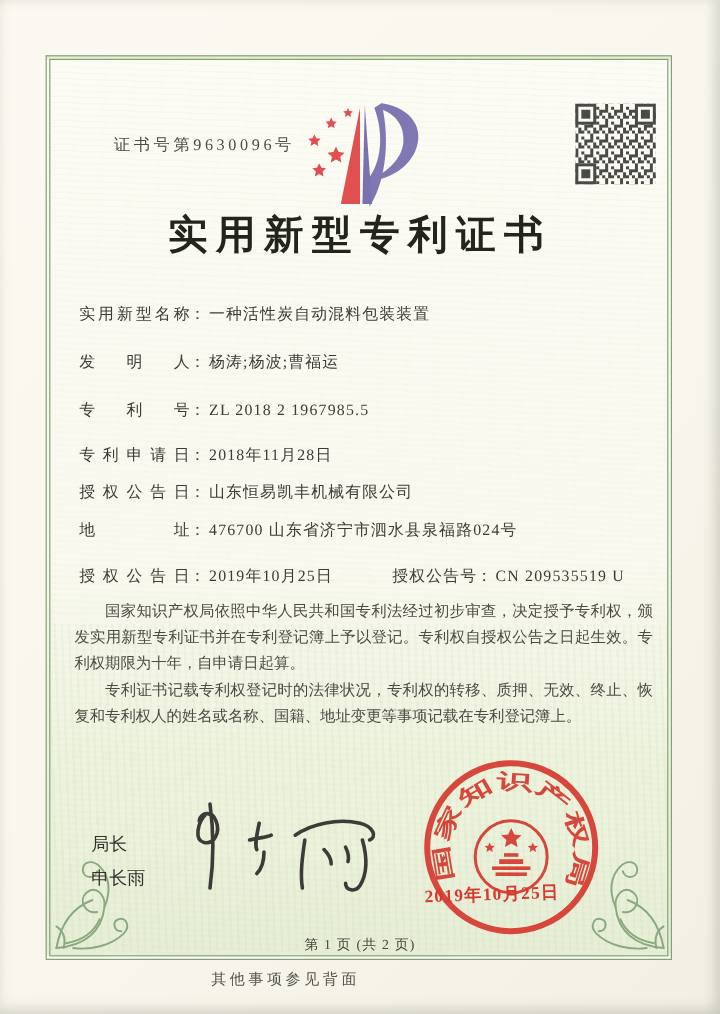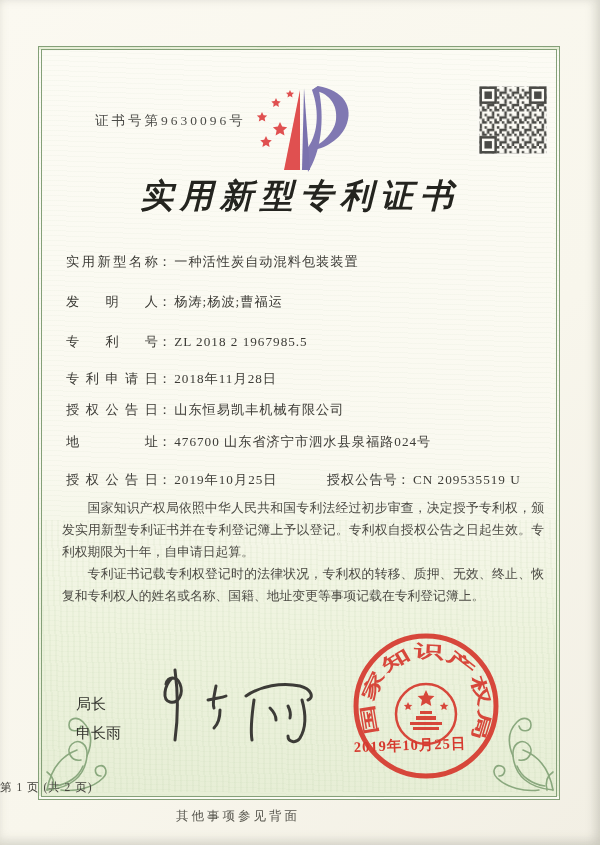--- a/index.html
+++ b/index.html
@@ -26,48 +26,48 @@
     pointer-events:none;
   }
   .cert-no{
     position:absolute;left:95px;top:80px;
     font-size:13.5px;color:#4c4c48;letter-spacing:3px;margin-top:32px;
   }
   .logo{position:absolute;left:250px;top:80px;width:116px;height:100px;}
   .qr{position:absolute;left:477px;top:84px;width:72px;height:72px;}
   .title{
     position:absolute;left:0;top:174px;width:600px;text-align:center;
-    font-size:33px;font-weight:bold;color:#24241f;letter-spacing:7px;font-style:italic;
+    font-size:33px;font-weight:bold;color:#24241f;letter-spacing:7px;
   }
   .field-row{position:absolute;left:66px;width:480px;font-size:13.2px;color:#3c3b36;white-space:nowrap;}
   .flabel{
     display:inline-block;width:92px;vertical-align:bottom;
     text-align:justify;text-align-last:justify;text-justify:inter-character;
   }
   .colon{display:inline-block;margin:0 3px 0 0;}
   .fvalue{letter-spacing:1px;}
   .row0{top:253px}.row1{top:293px}.row2{top:333px}.row3{top:370px}
   .row4{top:401px}.row5{top:433px}.rowg{top:471px}
   .grant-no{margin-left:46px;margin-top:12px;}
   .grant-no .flabel{width:70px;}
   .paras{
     position:absolute;left:62px;top:498px;width:482px;
     font-size:12.8px;line-height:22px;color:#4b4a44;text-align:justify;
   }
-  .paras p{margin:0;text-indent:2em;font-family:Liberation Mono, monospace;}
+  .paras p{margin:0;text-indent:2em;}
   .signer{position:absolute;left:76px;top:690px;font-size:15px;color:#33332e;line-height:29px;}
   .signature{position:absolute;left:142px;top:656px;width:200px;height:100px;}
   .seal{position:absolute;left:350px;top:630px;width:152px;height:152px;opacity:0.92;}
   .seal-date{
     position:absolute;left:330px;top:736px;width:160px;text-align:center;
     font-size:14.5px;color:#d6392e;letter-spacing:1px;transform:rotate(-2deg);
     font-weight:bold;
   }
   .page-no{
-    position:absolute;left:0;top:780px;width:600px;text-align:left;
+    position:absolute;left:0;top:780px;width:600px;text-align:center;
     font-size:11.5px;color:#46453f;letter-spacing:1px;
   }
   .back-note{
     position:absolute;left:0;top:808px;width:476px;text-align:center;
     font-size:12.5px;color:#55544c;letter-spacing:3px;
   }
   .flourish{position:absolute;width:104px;height:88px;}
   .flourish.bl{left:41px;top:706px;}
   .flourish.br{left:455px;top:706px;transform:scaleX(-1);}
 </style>

